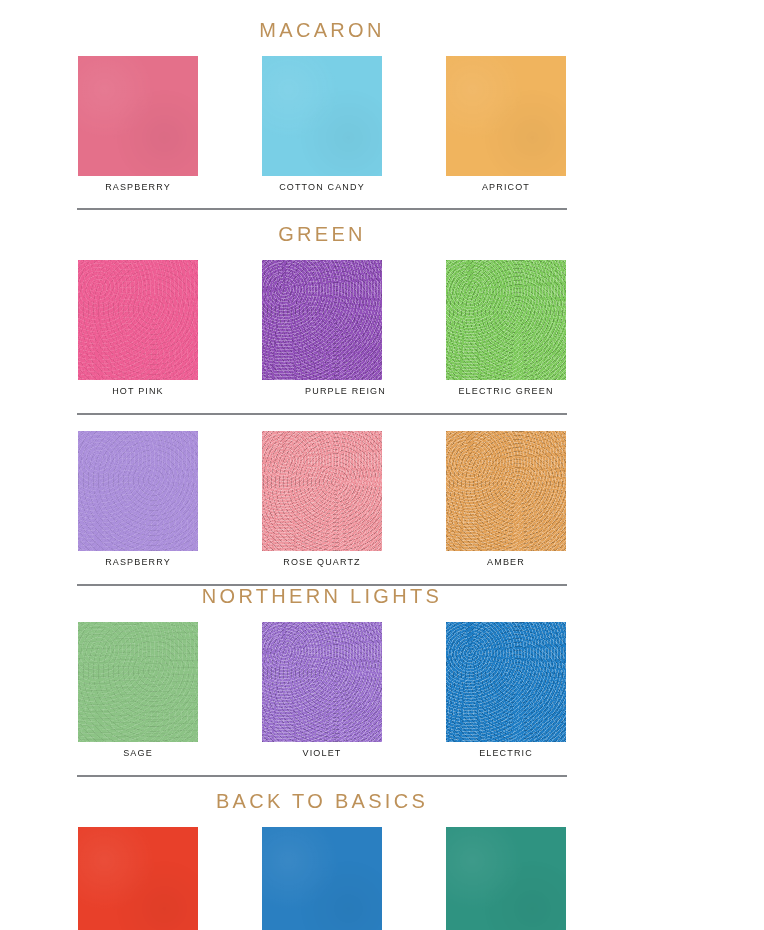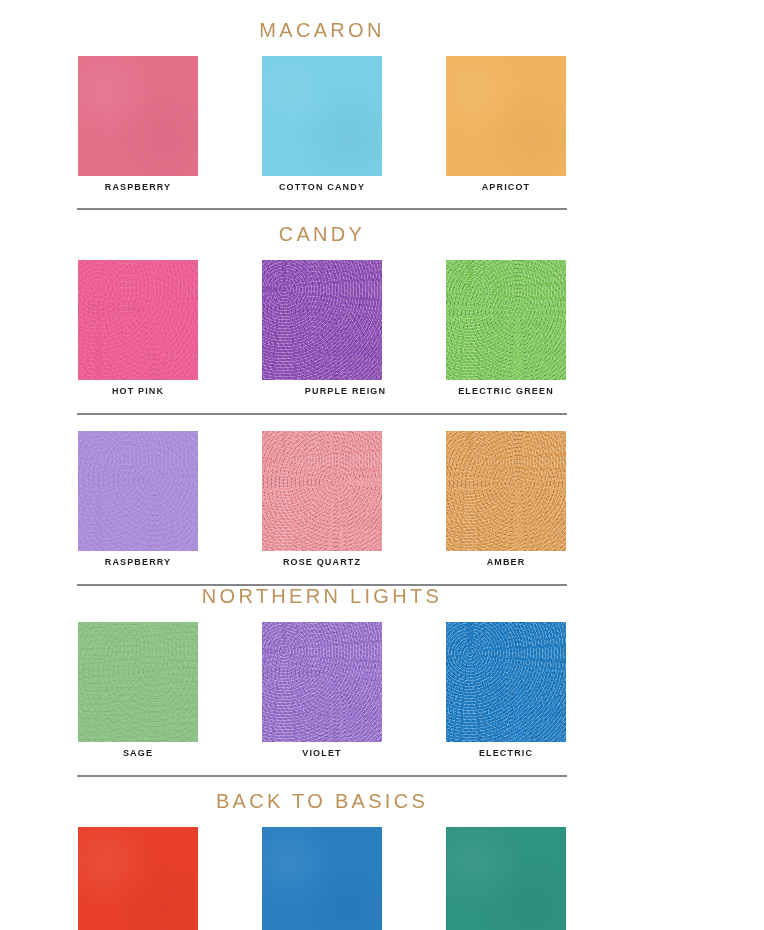--- a/index.html
+++ b/index.html
@@ -39,21 +39,20 @@
     letter-spacing: 3.3px;
     font-weight: 400;
     line-height: 1;
     white-space: nowrap;
   }
 
   .swatch-row {
     display: flex;
     justify-content: center;
     align-items: flex-end;
-    font-weight: bold;
   }
 
   .swatch-cell {
     width: 184px;
     display: flex;
     flex-direction: column;
     align-items: center;
   }
 
   .swatch {
@@ -122,21 +121,21 @@
         <div class="swatch-cell">
           <div class="swatch" style="background: rgb(240, 180, 94);">
             <div class="tex" style="background-image:radial-gradient(circle at 22% 28%, rgba(255,255,255,0.10), rgba(255,255,255,0) 40%),radial-gradient(circle at 72% 68%, rgba(0,0,0,0.05), rgba(0,0,0,0) 45%);opacity:0.7;"></div>
           </div>
           <div class="swatch-label" style="color: rgb(29, 29, 27);">APRICOT</div>
         </div>
       </div>
     </div>
     <div class="section sec-neon">
       <div class="divider" style="background: rgb(132, 134, 138);"></div>
-      <div class="section-title" style="color: rgb(189, 145, 89);">CANDY</div>
+      <div class="section-title" style="color: rgb(189, 145, 89);">GREEN</div>
       <div class="swatch-row">
         <div class="swatch-cell">
           <div class="swatch" style="background: rgb(238, 94, 148);">
             <div class="tex" style="background-image:repeating-radial-gradient(circle at 17% 23%, rgba(255,255,255,0.17) 0 0.7px, rgba(255,255,255,0) 0.7px 4px),repeating-radial-gradient(circle at 63% 41%, rgba(0,0,0,0.12) 0 0.6px, rgba(0,0,0,0) 0.6px 5px),repeating-radial-gradient(circle at 41% 78%, rgba(255,255,255,0.136) 0 0.5px, rgba(255,255,255,0) 0.5px 6px),repeating-linear-gradient(79deg, rgba(0,0,0,0.066) 0 0.5px, rgba(0,0,0,0) 0.5px 3.5px),repeating-linear-gradient(73deg, rgba(255,255,255,0.09350000000000001) 0 0.5px, rgba(255,255,255,0) 0.5px 4.5px);opacity:0.6;"></div>
           </div>
           <div class="swatch-label" style="color: rgb(29, 29, 27);">HOT PINK</div>
         </div>
         <div class="swatch-cell">
           <div class="swatch" style="background: rgb(145, 80, 185);">
             <div class="tex" style="background-image:repeating-radial-gradient(circle at 18.5% 24.5%, rgba(255,255,255,0.3) 0 0.7px, rgba(255,255,255,0) 0.7px 3px),repeating-radial-gradient(circle at 61.5% 42.5%, rgba(0,0,0,0.22) 0 0.6px, rgba(0,0,0,0) 0.6px 4px),repeating-radial-gradient(circle at 42.5% 76.5%, rgba(255,255,255,0.24) 0 0.5px, rgba(255,255,255,0) 0.5px 5px),repeating-linear-gradient(96deg, rgba(0,0,0,0.12100000000000001) 0 0.5px, rgba(0,0,0,0) 0.5px 3.5px),repeating-linear-gradient(60deg, rgba(255,255,255,0.165) 0 0.5px, rgba(255,255,255,0) 0.5px 4.5px);opacity:0.85;"></div>

